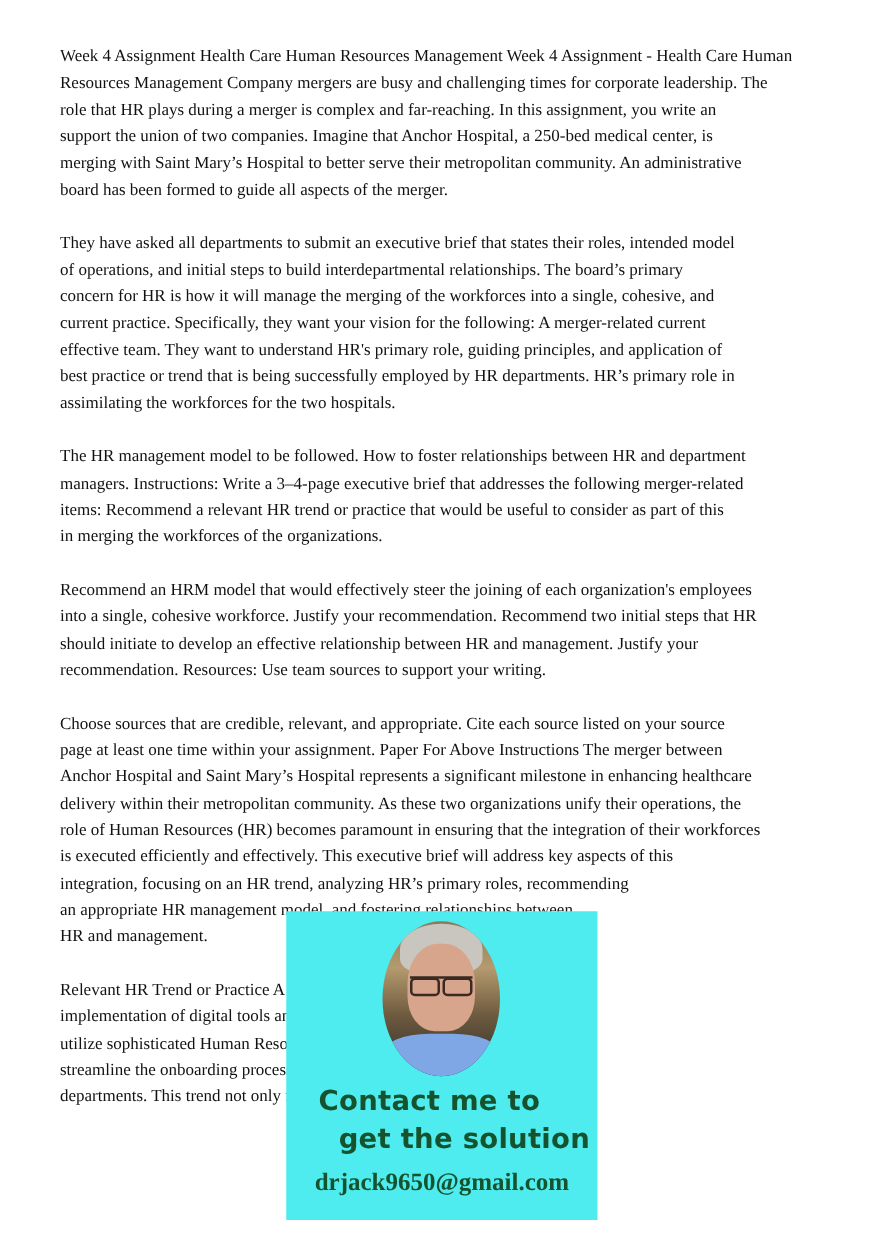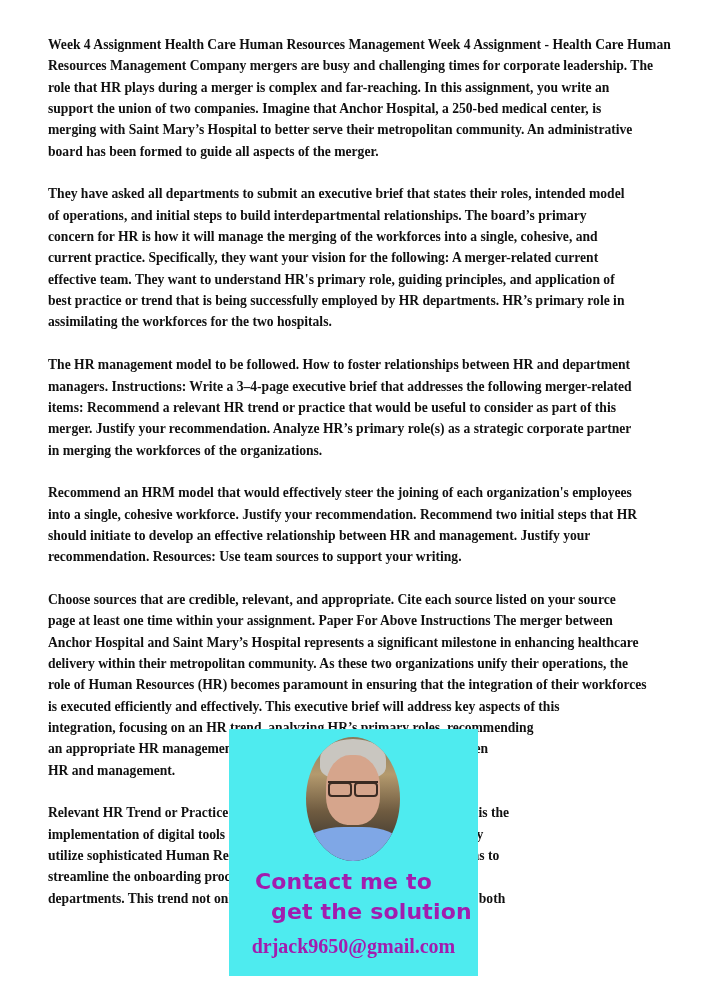--- a/index.html
+++ b/index.html
@@ -15,21 +15,20 @@
     }
     .page {
       position: absolute;
       left: 48px;
       top: 34px;
       width: 630px;
       font-family: "Liberation Serif", "DejaVu Serif", serif;
       font-size: 13.6px;
       line-height: 21.35px;
       color: #111111;
-      font-weight: bold;
     }
     .para {
       margin: 0 0 21.35px 0;
     }
     .line {
       display: block;
       white-space: nowrap;
     }
     .overlay {
       position: absolute;
@@ -98,36 +97,36 @@
     }
     .contact-line {
       position: absolute;
       left: 0;
       width: 249px;
       text-align: center;
       font-family: "DejaVu Sans", "Liberation Sans", sans-serif;
       font-weight: bold;
       font-size: 22px;
       line-height: 30px;
-      color: #a21caf;
+      color: #14532d;
       letter-spacing: 0.2px;
     }
     .contact-line.l1 { top: 138px; left: -10px; }
     .contact-line.l2 { top: 168px; left: -6px; text-align: right; }
     .email {
       position: absolute;
       left: 0;
       top: 203px;
       width: 249px;
       text-align: center;
       font-family: "Liberation Serif", "DejaVu Serif", serif;
       font-weight: bold;
       font-size: 20px;
       line-height: 28px;
-      color: #a21caf;
+      color: #14532d;
     }
   </style>
 </head>
 <body>
 
 <div class="page">
   <p class="para">
     <span class="line">Week 4 Assignment Health Care Human Resources Management Week 4 Assignment - Health Care Human</span>
     <span class="line">Resources Management Company mergers are busy and challenging times for corporate leadership. The</span>
     <span class="line">role that HR plays during a merger is complex and far-reaching. In this assignment, you write an</span>
@@ -141,21 +140,20 @@
     <span class="line">concern for HR is how it will manage the merging of the workforces into a single, cohesive, and</span>
     <span class="line">current practice. Specifically, they want your vision for the following: A merger-related current</span>
     <span class="line">effective team. They want to understand HR's primary role, guiding principles, and application of</span>
     <span class="line">best practice or trend that is being successfully employed by HR departments. HR’s primary role in</span>
     <span class="line">assimilating the workforces for the two hospitals.</span>
   </p>
   <p class="para">
     <span class="line">The HR management model to be followed. How to foster relationships between HR and department</span>
     <span class="line">managers. Instructions: Write a 3–4-page executive brief that addresses the following merger-related</span>
     <span class="line">items: Recommend a relevant HR trend or practice that would be useful to consider as part of this</span>
-    <span class="line">merger. Justify your recommendation. Analyze HR’s primary role(s) as a strategic corporate partner</span>
     <span class="line">in merging the workforces of the organizations.</span>
   </p>
   <p class="para">
     <span class="line">Recommend an HRM model that would effectively steer the joining of each organization's employees</span>
     <span class="line">into a single, cohesive workforce. Justify your recommendation. Recommend two initial steps that HR</span>
     <span class="line">should initiate to develop an effective relationship between HR and management. Justify your</span>
     <span class="line">recommendation. Resources: Use team sources to support your writing.</span>
   </p>
   <p class="para">
     <span class="line">Choose sources that are credible, relevant, and appropriate. Cite each source listed on your source</span>

